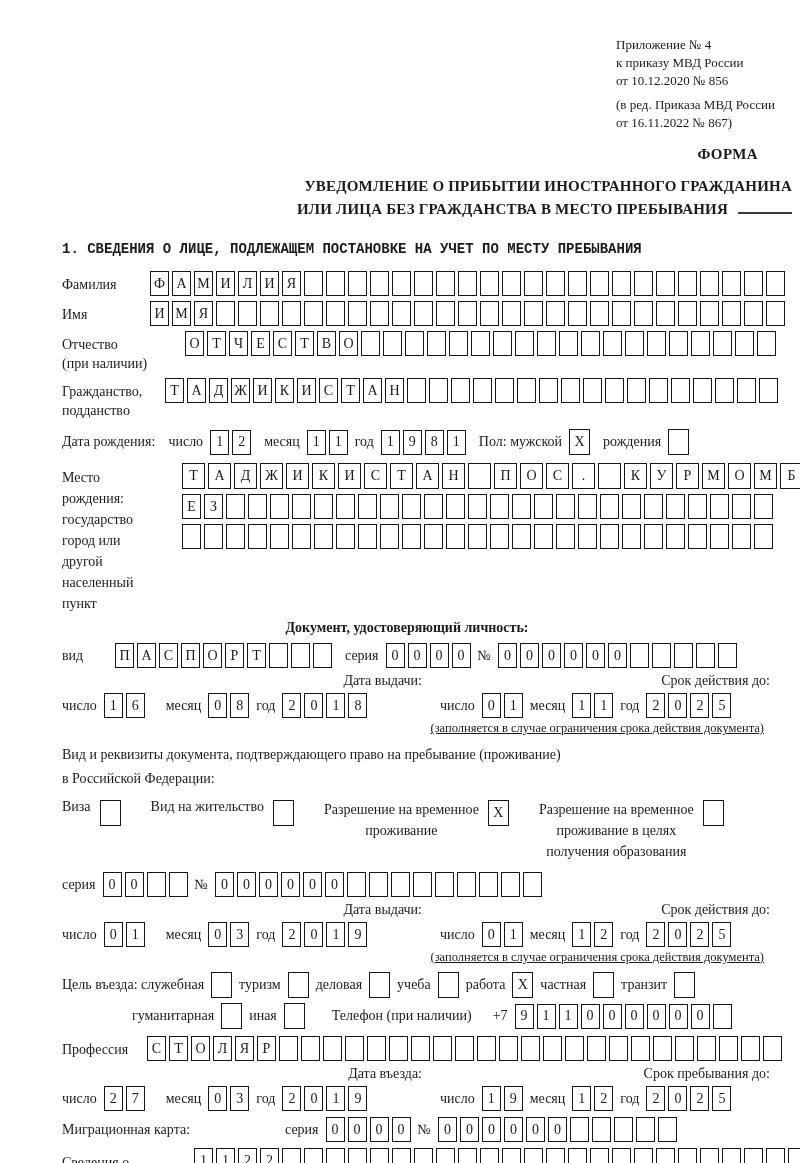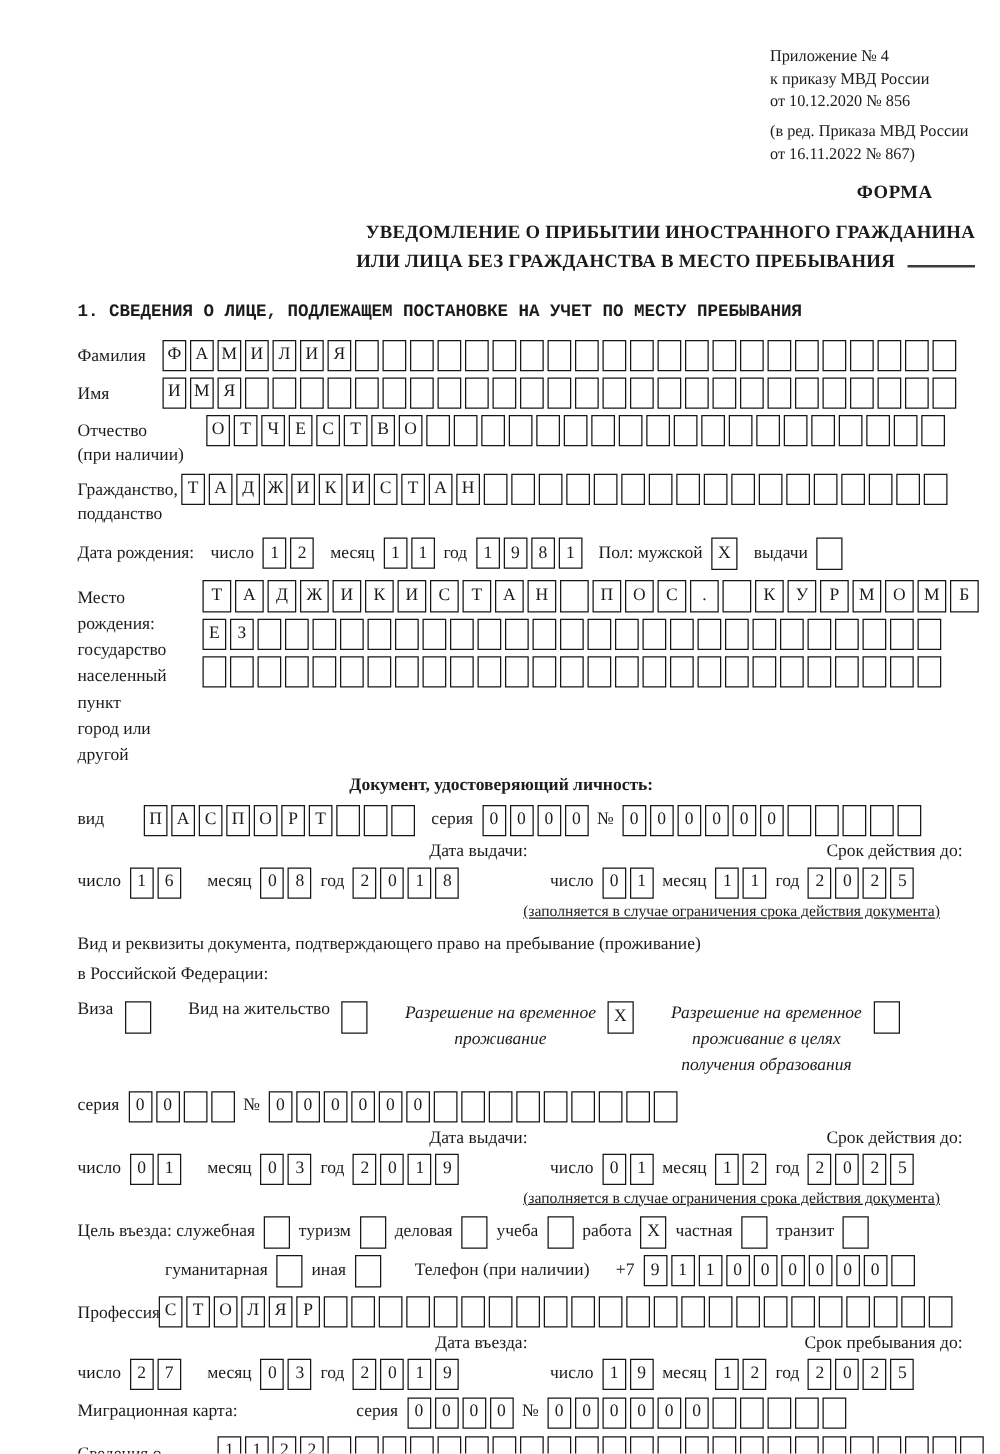--- a/index.html
+++ b/index.html
@@ -1,28 +1,28 @@
 <!DOCTYPE html>
 <html><head>
 <meta charset="utf-8">
 <style>
   html,body{margin:0;padding:0;background:#ffffff;}
   body{width:800px;font-family:"Liberation Serif","DejaVu Serif",serif;color:#1b1b1b;}
-  .page{box-sizing:border-box;width:800px;height:1163px;overflow:hidden;padding:36px 20px 20px 62px;background:#fff;}
+  .page{box-sizing:border-box;width:800px;height:1163px;overflow:hidden;padding:36px 8px 20px 62px;background:#fff;}
 
   .hdr{margin-left:554px;width:210px;font-size:13px;line-height:1.4;}
   .hdr .gap{margin-top:5px;}
   .forma{font-weight:700;text-align:right;padding-right:34px;font-size:15px;margin-top:14px;letter-spacing:.4px;}
 
   .title{font-weight:700;text-align:right;font-size:15px;line-height:1.55;margin-top:12px;letter-spacing:.2px;}
   .blank-line{display:inline-block;width:54px;border-bottom:2px solid #3c3c3c;height:.9em;margin-left:10px;}
 
   .sect{font-weight:700;font-size:14px;margin:20px 0 14px 0;font-family:Liberation Mono, monospace;}
 
-  .frow{display:flex;align-items:flex-start;margin-bottom:5px;font-size:14px;}
+  .frow{display:flex;align-items:flex-start;margin-bottom:5px;font-size:14px;gap:20px;}
   .inline{align-items:center;gap:7px;}
   .flabel{flex:none;font-size:14px;padding-top:4px;line-height:19px;}
   .w68{width:68px;} .w103{width:103px;} .w83{width:83px;}
   .w100{width:100px;line-height:21px;} .w65{width:65px;}
   .w170{width:170px;} .w112{width:112px;line-height:22px;}
   .ml14{margin-left:14px;} .ml20{margin-left:20px;} .ml46{margin-left:46px;} .ml6{margin-left:6px;}
 
   .cells{display:flex;gap:3px;flex:none;}
   .cell{flex:none;box-sizing:border-box;width:19px;height:25px;border:1.6px solid #161616;
         display:flex;align-items:center;justify-content:center;font-size:14px;background:#fff;}
@@ -35,21 +35,21 @@
   .dates{display:flex;margin:2px 0;}
   .dl{width:360px;} .dr{width:330px;margin-left:18px;}
   .dhead{font-size:14px;text-align:right;margin-bottom:4px;}
   .dline{display:flex;align-items:center;gap:7px;font-size:14px;}
   .note{font-size:12.5px;text-align:right;padding-right:28px;margin:3px 0 7px;text-decoration:underline;}
 
   .para{font-size:14px;line-height:1.7;}
   .permits{margin-top:8px;display:flex;align-items:flex-start;}
   .popt{display:flex;align-items:flex-start;gap:9px;margin-right:30px;font-size:14px;}
   .popt .cells{margin-top:1px;}
-  .optlines{text-align:center;line-height:1.5;font-style:italic;}
+  .optlines{text-align:center;line-height:1.5;}
   .purpose2{margin-left:70px;}
 </style>
 </head>
 <body>
 
 <div class="page">
 
   <div class="hdr">
     <div>Приложение № 4</div>
     <div>к приказу МВД России</div>
@@ -226,32 +226,32 @@
     <div class="cells">
         <span class="cell">1</span>
         <span class="cell">9</span>
         <span class="cell">8</span>
         <span class="cell">1</span>
       </div>
     <span class="ml6">Пол: мужской</span>
     <div class="cells cb">
         <span class="cell">X</span>
       </div>
-    <span class="ml6">выдачи</span>
+    <span class="ml6">рождения</span>
     <div class="cells cb">
         <span class="cell"></span>
       </div>
   </div>
 
   <div class="frow" style="margin-top:8px;">
     <div class="flabel w100">
       <div>Место рождения:</div>
       <div>государство</div>
+      <div>город или другой</div>
       <div>населенный пункт</div>
-      <div>город или другой</div>
     </div>
     <div class="cellcol">
       <div class="cells wide">
           <span class="cell">Т</span>
           <span class="cell">А</span>
           <span class="cell">Д</span>
           <span class="cell">Ж</span>
           <span class="cell">И</span>
           <span class="cell">К</span>
           <span class="cell">И</span>

